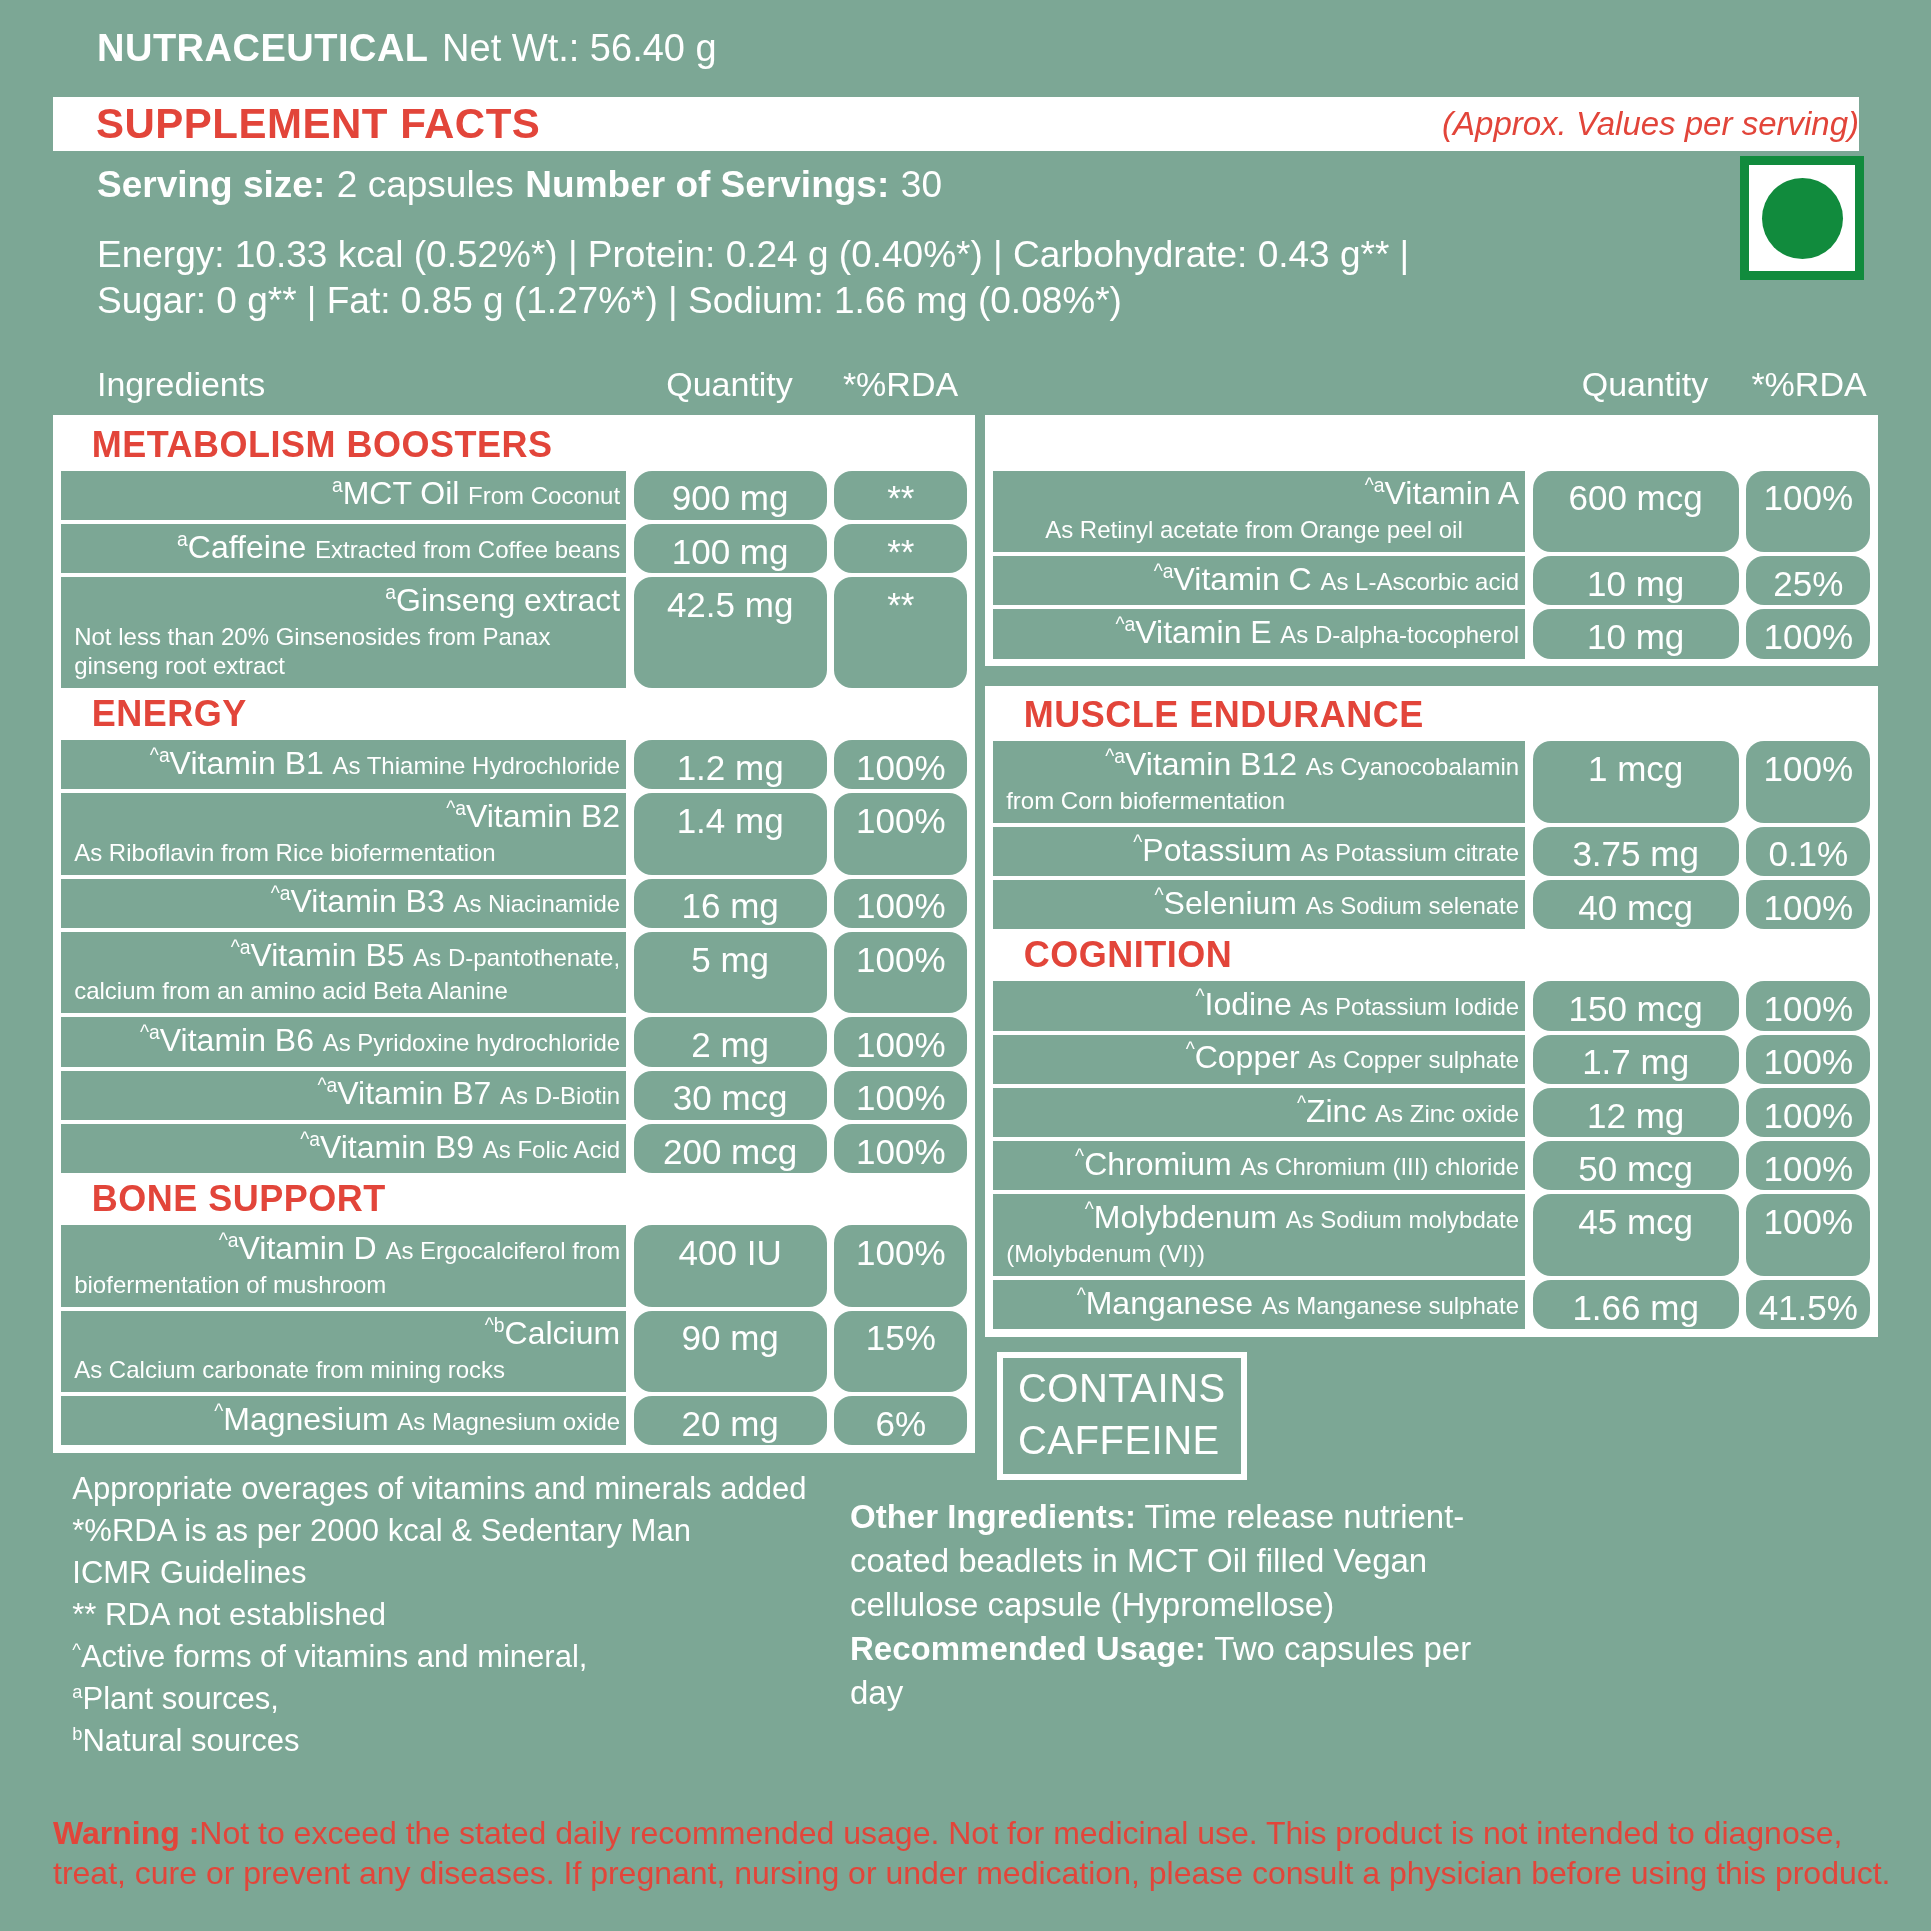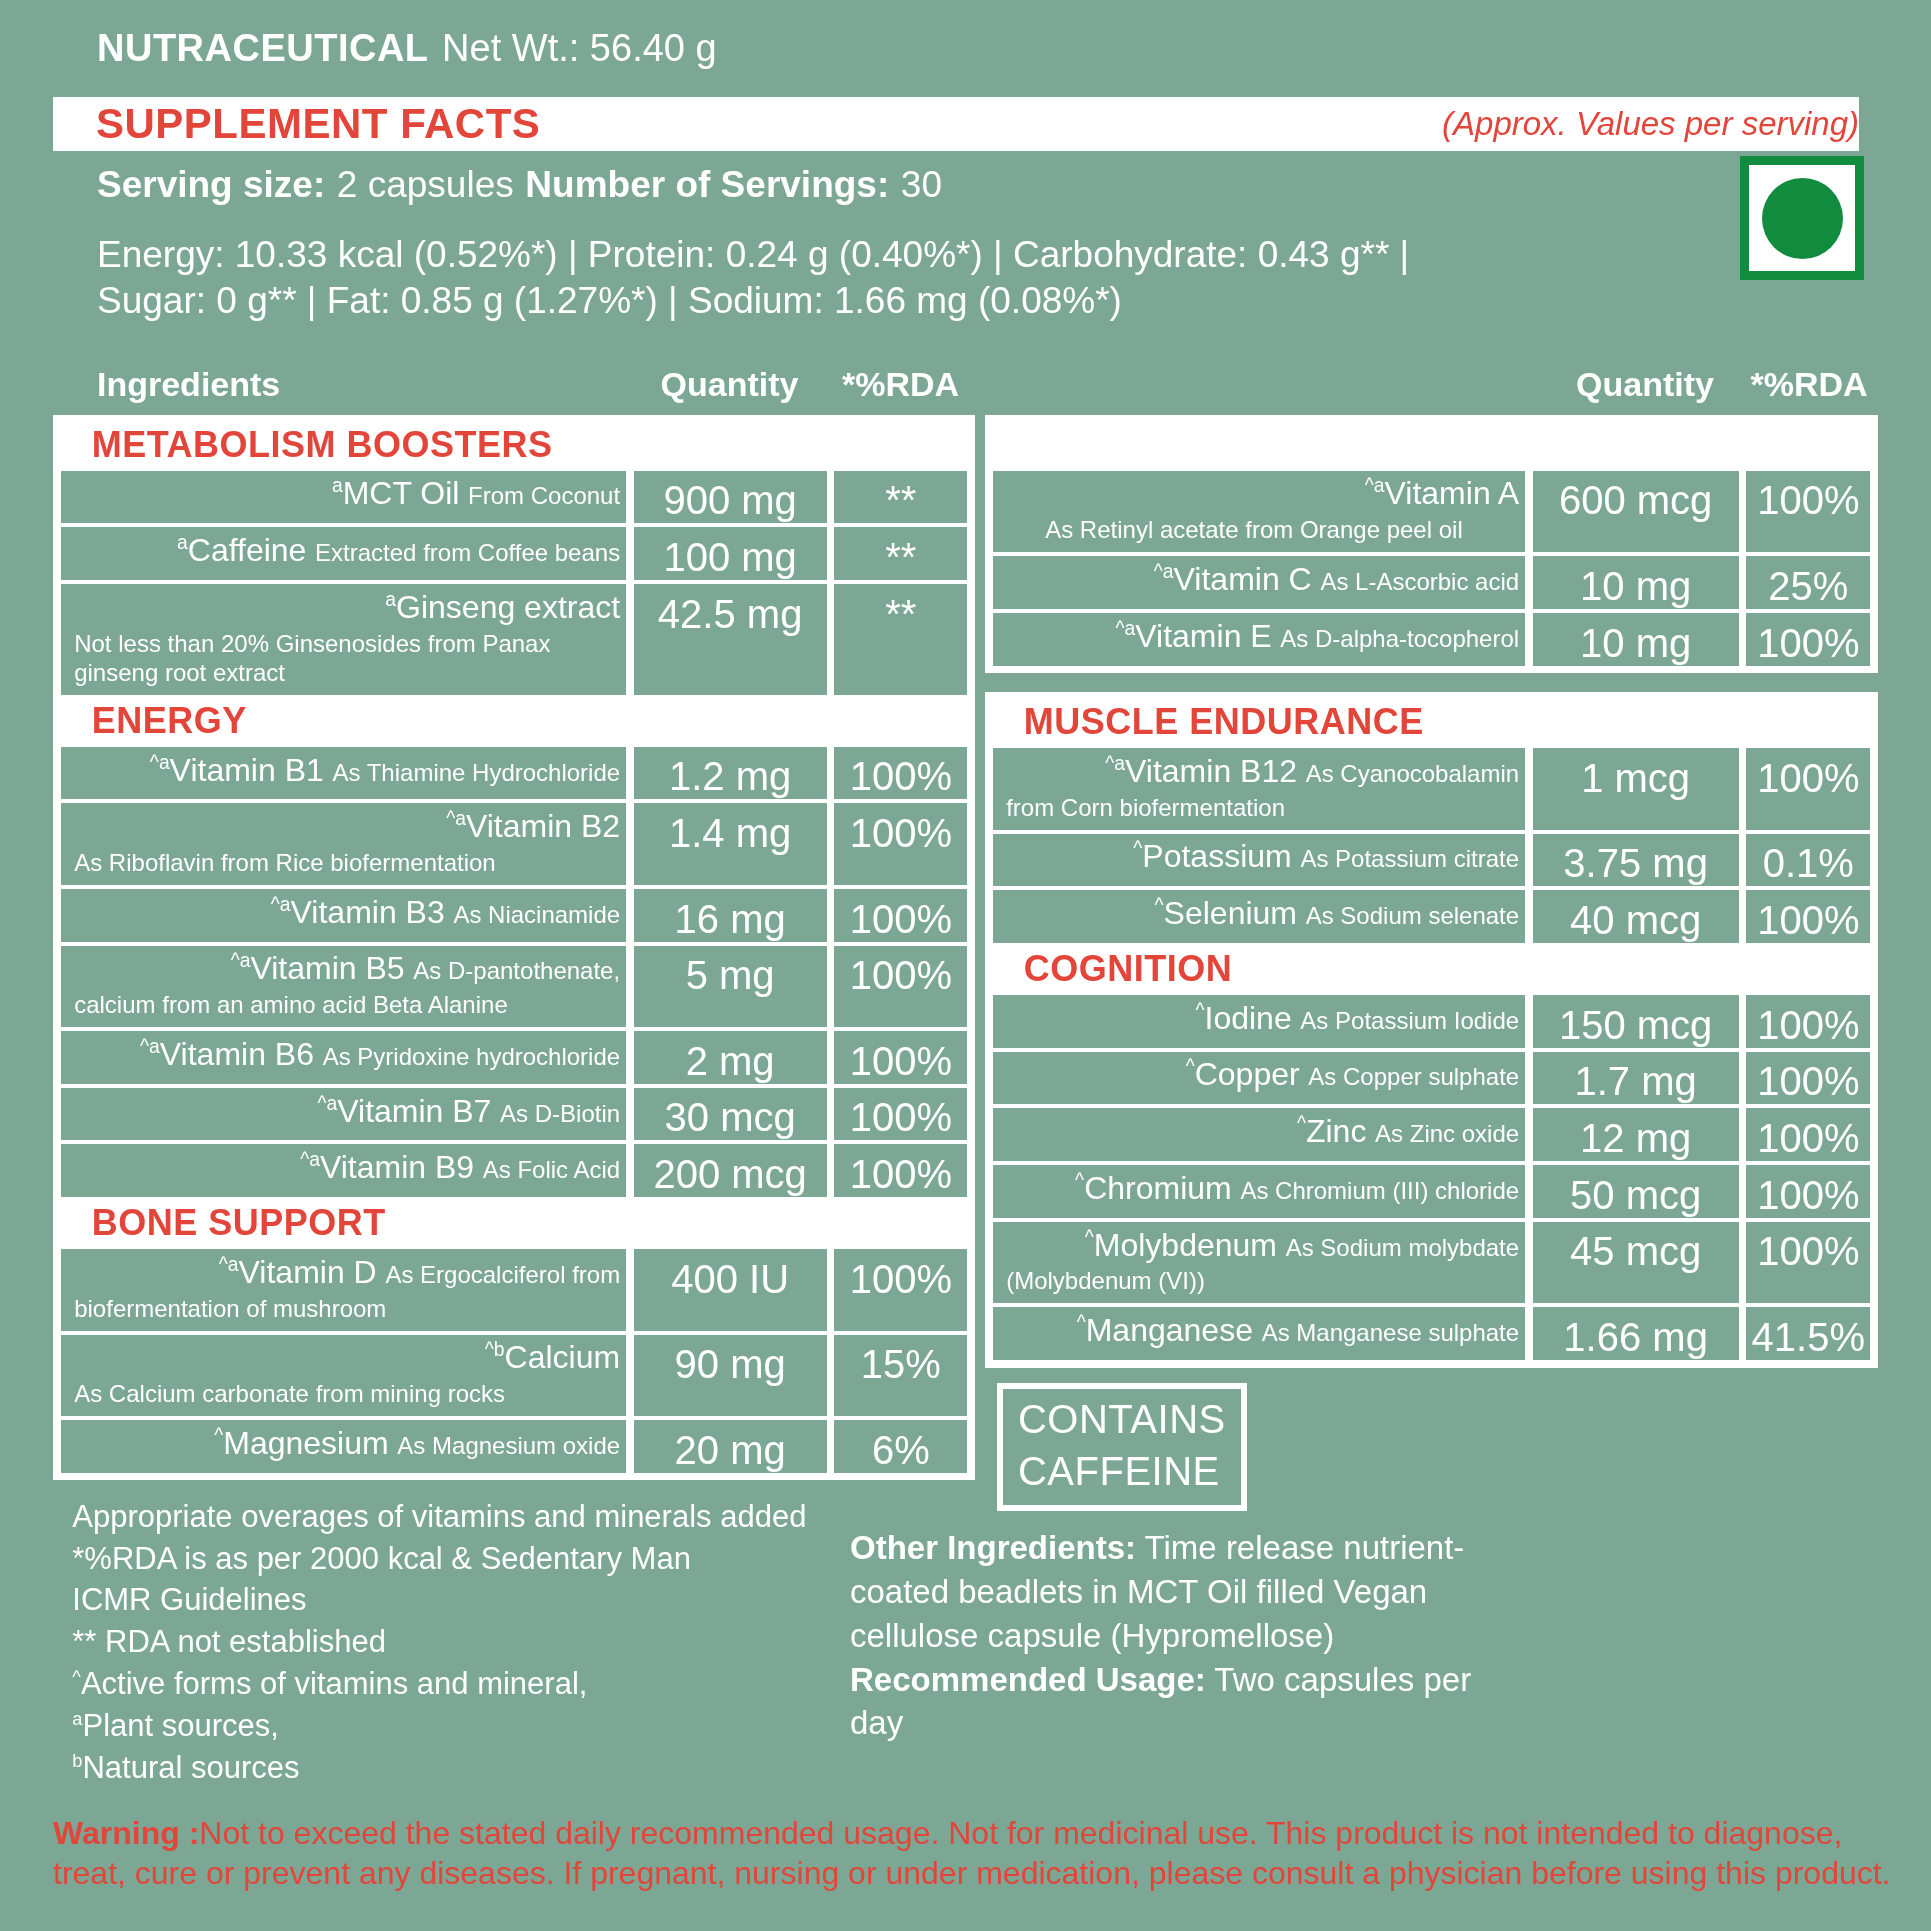--- a/index.html
+++ b/index.html
@@ -30,38 +30,38 @@
   .serving span{margin-right:11.6px;}
 
   .nutrition{left:97px;top:232px;font-size:37px;line-height:1.24;}
 
   .veg{left:1740px;top:156px;width:124px;height:124px;background:var(--white);
        border:9.7px solid var(--veg);box-sizing:border-box;
        display:flex;align-items:center;justify-content:center;}
   .veg-dot{width:81px;height:81px;border-radius:50%;background:var(--veg);}
 
   
-  .colhead{top:365px;font-size:34px;font-weight:bold;}
+  .colhead{top:365px;font-size:34px;font-weight:normal;}
   #ch-ing{left:97px;}
   #ch-q1{left:633px;width:193px;text-align:center;}
   #ch-r1{left:834px;width:133px;text-align:center;}
   #ch-q2{left:1551px;width:188px;text-align:center;}
   #ch-r2{left:1747px;width:124px;text-align:center;}
 
   
   #left-col{left:53px;top:415px;width:922px;}
   #right-col{left:985px;top:415px;width:893px;}
 
   .ntable{background:var(--white);padding:7.7px;display:flex;flex-direction:column;gap:4px;box-sizing:border-box;}
   .t-section{height:44px;background:var(--white);display:flex;align-items:center;}
   .t-section-label{color:var(--red);font-weight:bold;font-size:36px;margin-left:31px;letter-spacing:0.5px;white-space:nowrap;}
   .t-row{display:flex;gap:7.7px;}
   .cell{background:var(--bg);box-sizing:border-box;}
   .c-ing{flex:1;padding:4.8px 5.8px 7.7px 13.5px;min-height:48px;}
-  .c-qty,.c-rda{display:flex;justify-content:center;align-items:flex-start;padding-top:7.7px;font-size:40px;flex:none;}
+  .c-qty,.c-rda{display:flex;justify-content:center;align-items:flex-start;padding-top:7.7px;font-size:35px;flex:none;border-radius:18px;}
   #left-col .c-qty{width:193px;}
   #left-col .c-rda{width:133px;}
   #right-col .c-qty{width:206px;}
   #right-col .c-rda{width:124px;}
   .iname{font-size:32px;white-space:nowrap;line-height:1.15;text-align:right;}
   .iname sup{font-size:19.3px;line-height:0;}
   .idesc{font-size:24px;margin-left:8.7px;}
   .iline2{font-size:24px;line-height:1.22;margin-top:2.9px;white-space:normal;}
   .ind{padding-left:39px;}
 

